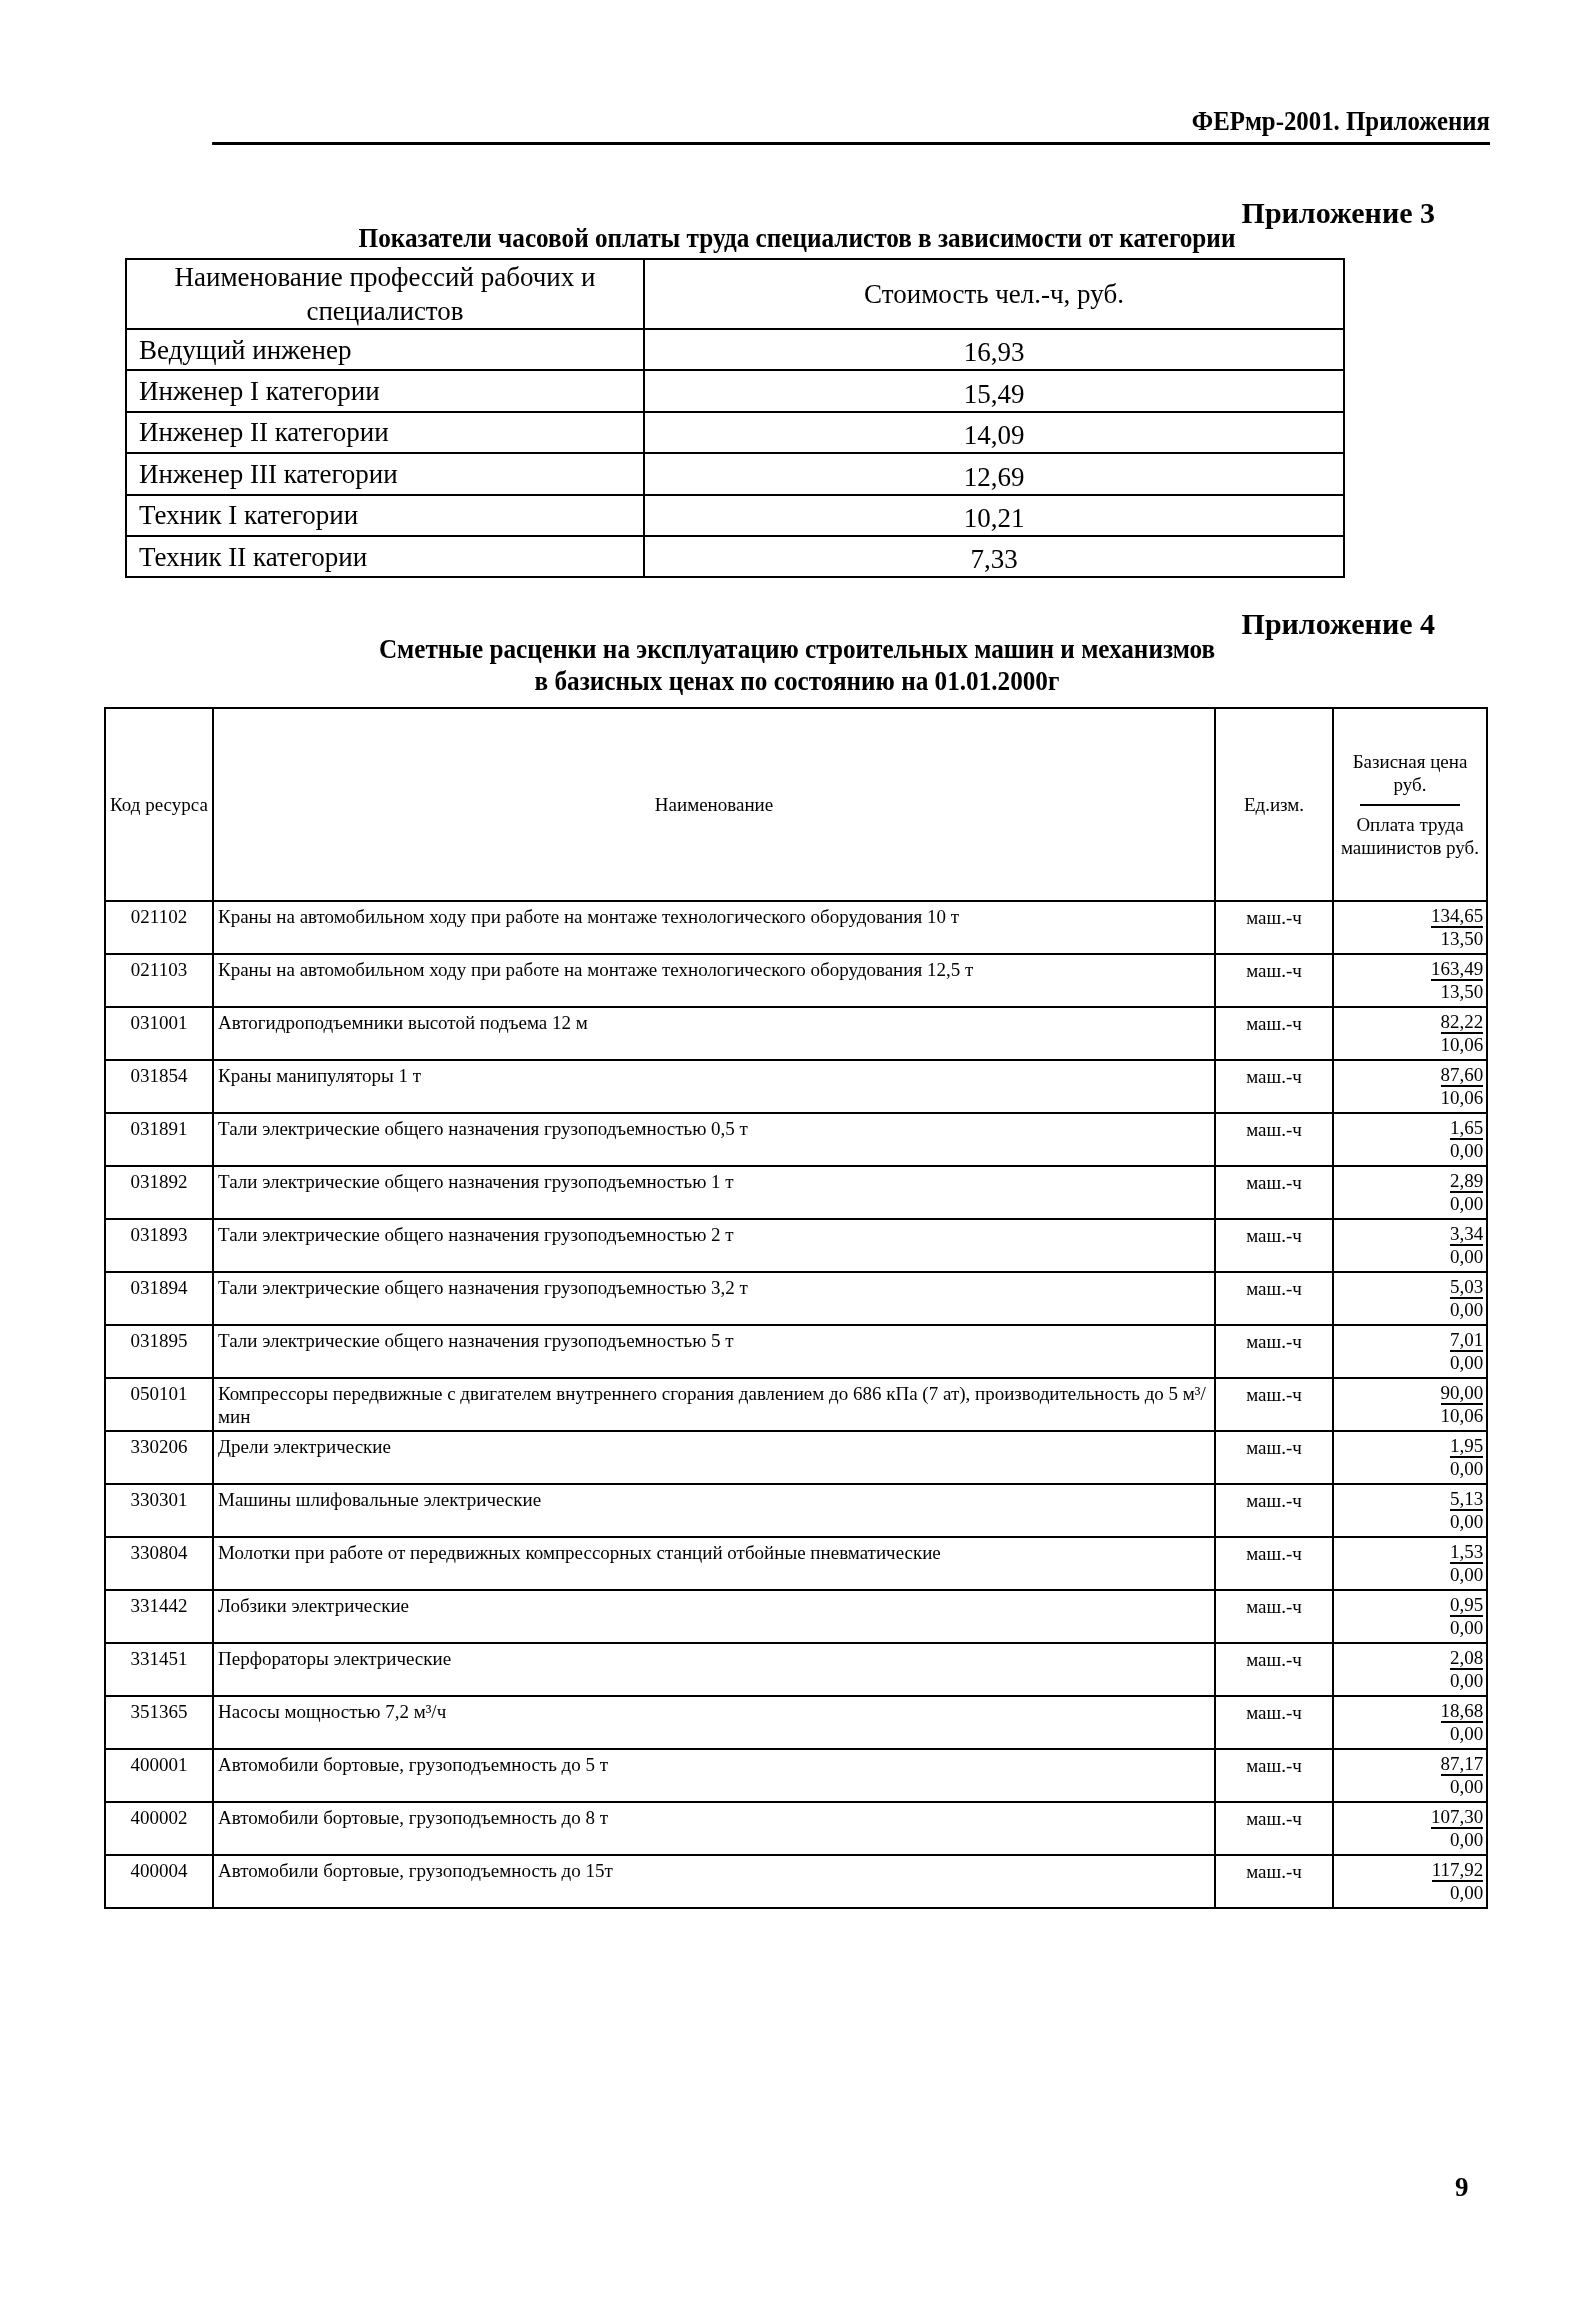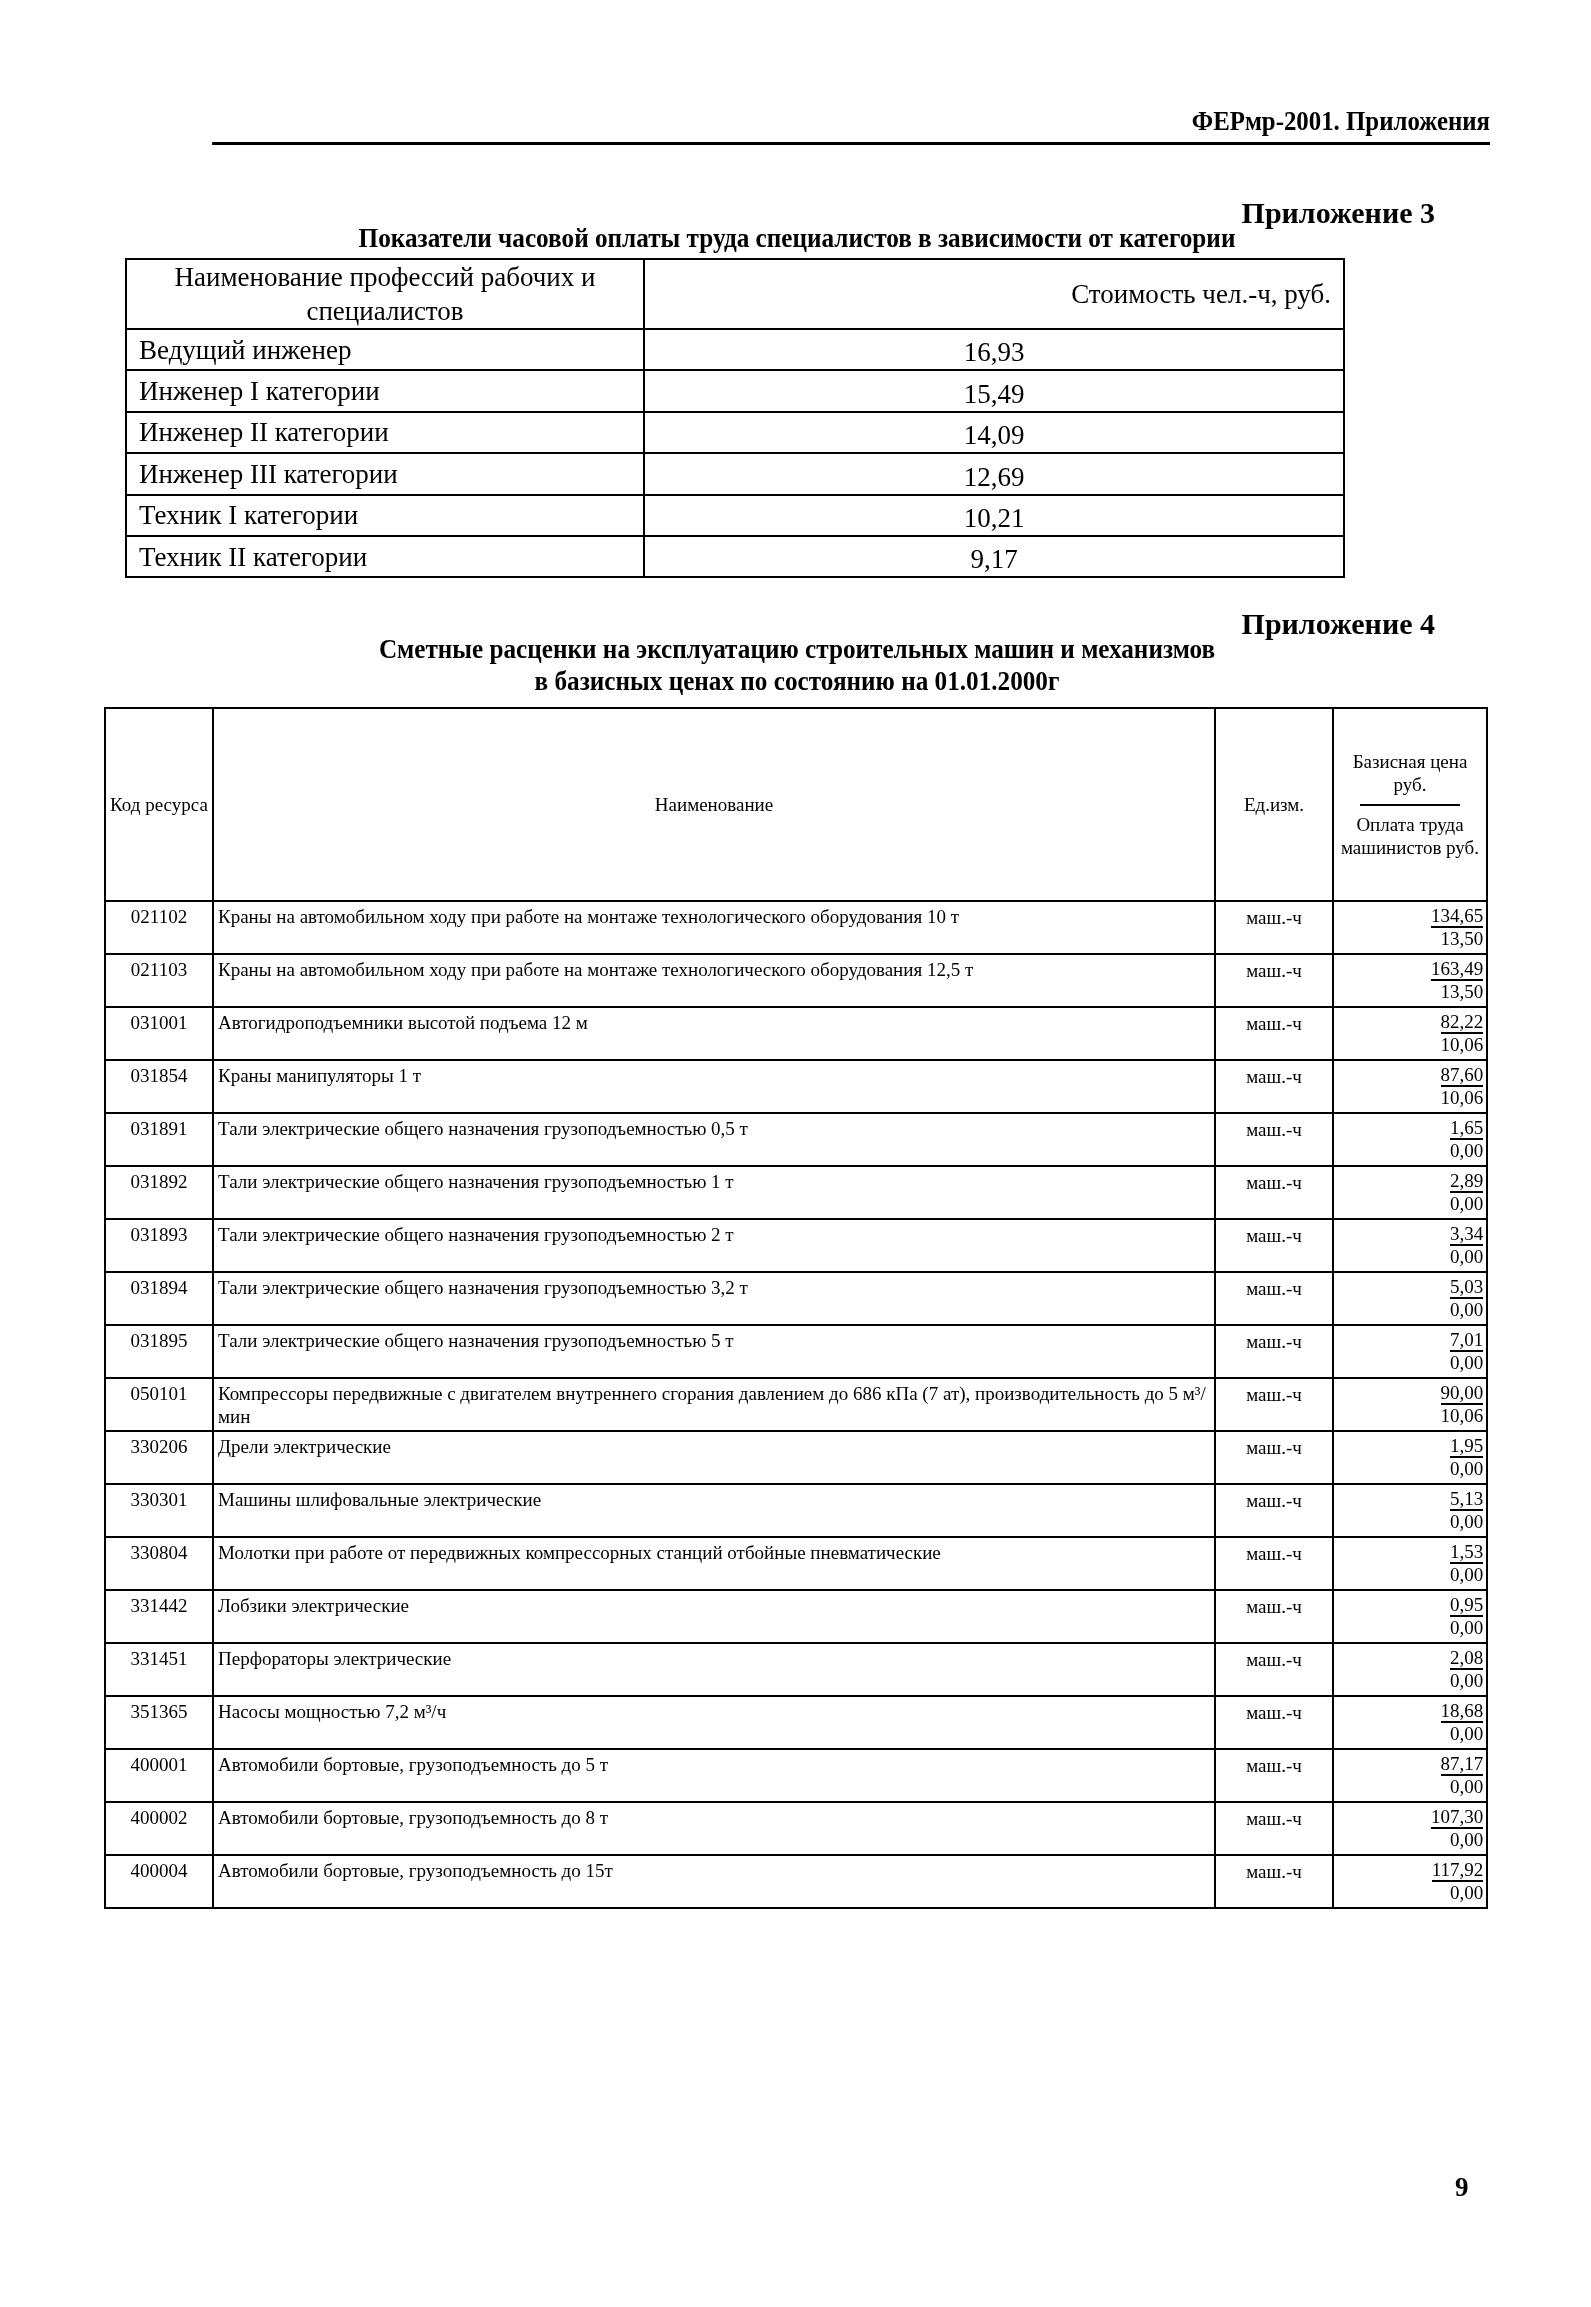--- a/index.html
+++ b/index.html
@@ -15,21 +15,21 @@
   }
   .appendix-label { font-size: 30px; font-weight: bold; text-align: right; margin-top: 34px; }
   .title { font-size: 28px; font-weight: bold; text-align: center; line-height: 32px; transform: scaleX(0.9); transform-origin: center; }
 
   table { border-collapse: collapse; }
   
   .t1 { left: 125px; top: 258px; width: 1220px; }
   .t1 td { border: 2px solid #000; font-size: 27px; height: 34px; padding: 0 12px; line-height: 34px; }
   .t1 td.n { text-align: left; }
   .t1 td.v { text-align: center; width: 674px; padding-top: 5.4px; }
-  .t1 tr.hdr td { text-align: right; padding-top: 0; }
+  .t1 tr.hdr td { text-align: center; padding-top: 0; }
 
   
   .t2 { left: 104px; top: 707px; width: 1381px; table-layout: fixed; }
   .t2 td { border: 2px solid #000; font-size: 19px; vertical-align: top; padding: 0 4px; line-height: 23px; }
   .t2 col.c-code { width: 108px; }
   .t2 col.c-name { width: 1002px; }
   .t2 col.c-unit { width: 118px; }
   .t2 col.c-price { width: 154px; }
   .t2 tr.hdr td { height: 191px; vertical-align: middle; text-align: center; font-size: 19px; }
   .t2 tr.row td { height: 47px; }
@@ -74,21 +74,21 @@
       <tr>
         <td class="n">Инженер III категории</td>
         <td class="v">12,69</td>
       </tr>
       <tr>
         <td class="n">Техник I категории</td>
         <td class="v">10,21</td>
       </tr>
       <tr>
         <td class="n">Техник II категории</td>
-        <td class="v">9,17</td>
+        <td class="v">7,33</td>
       </tr>
     </tbody>
 </table>
 
 <div class="abs appendix-label" style="left:1011px; top:573px; width:424px;">Приложение 4</div>
 
 <div class="abs title" style="left:125px; top:633px; width:1344px;">
   <div>Сметные расценки на эксплуатацию строительных машин и механизмов</div>
   <div>в базисных ценах по состоянию на 01.01.2000г</div>
 </div>

